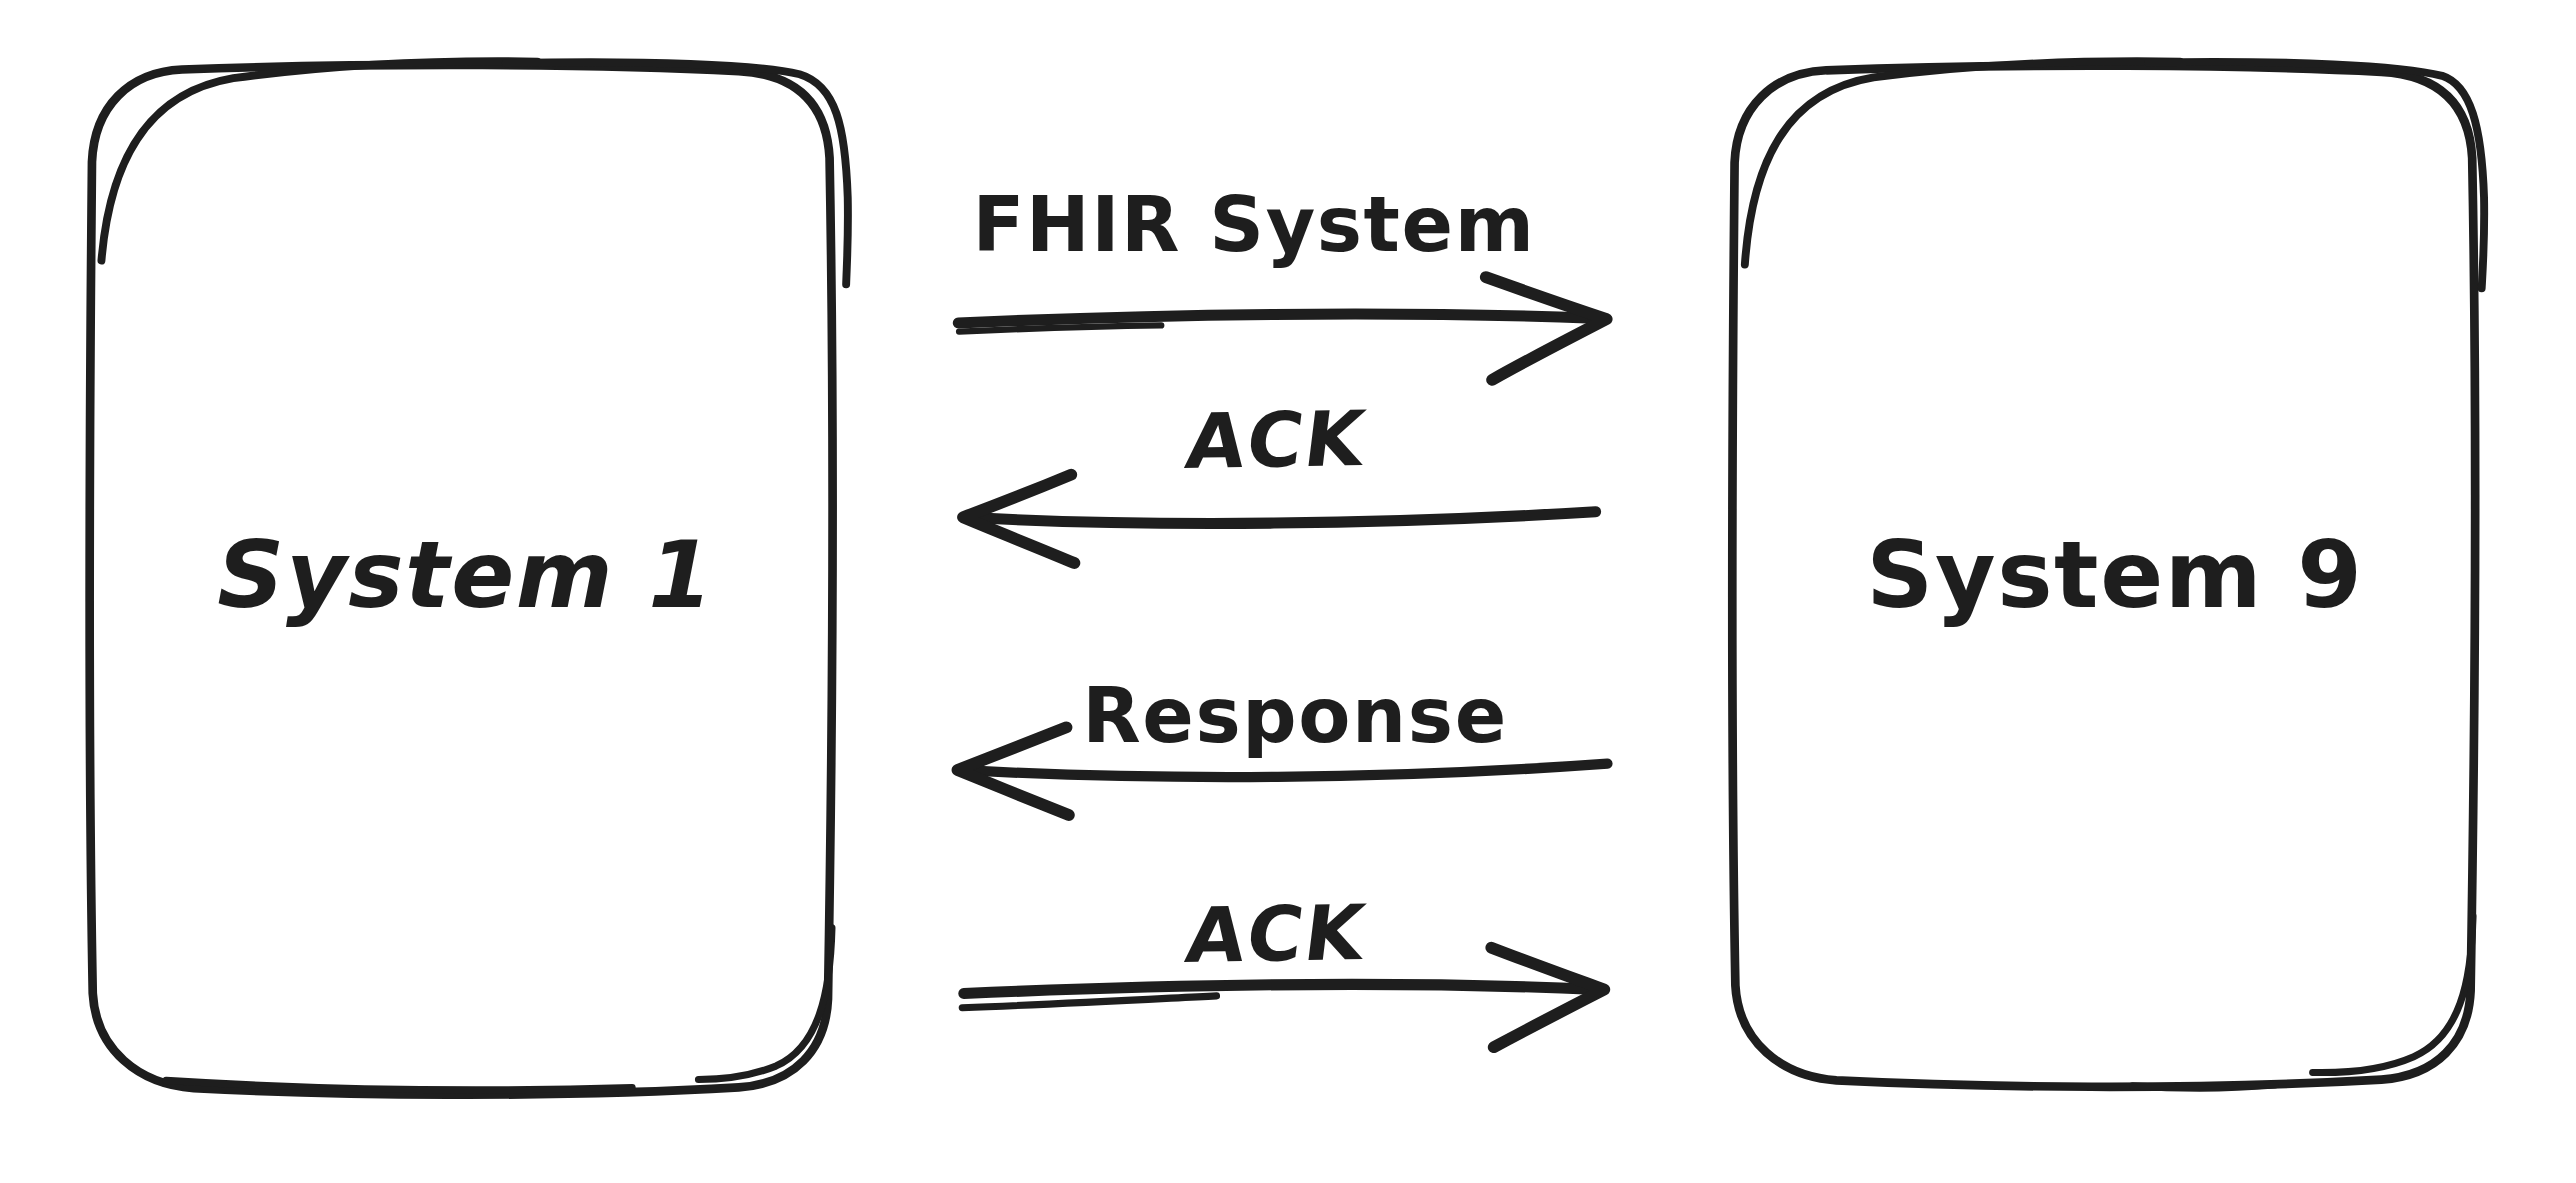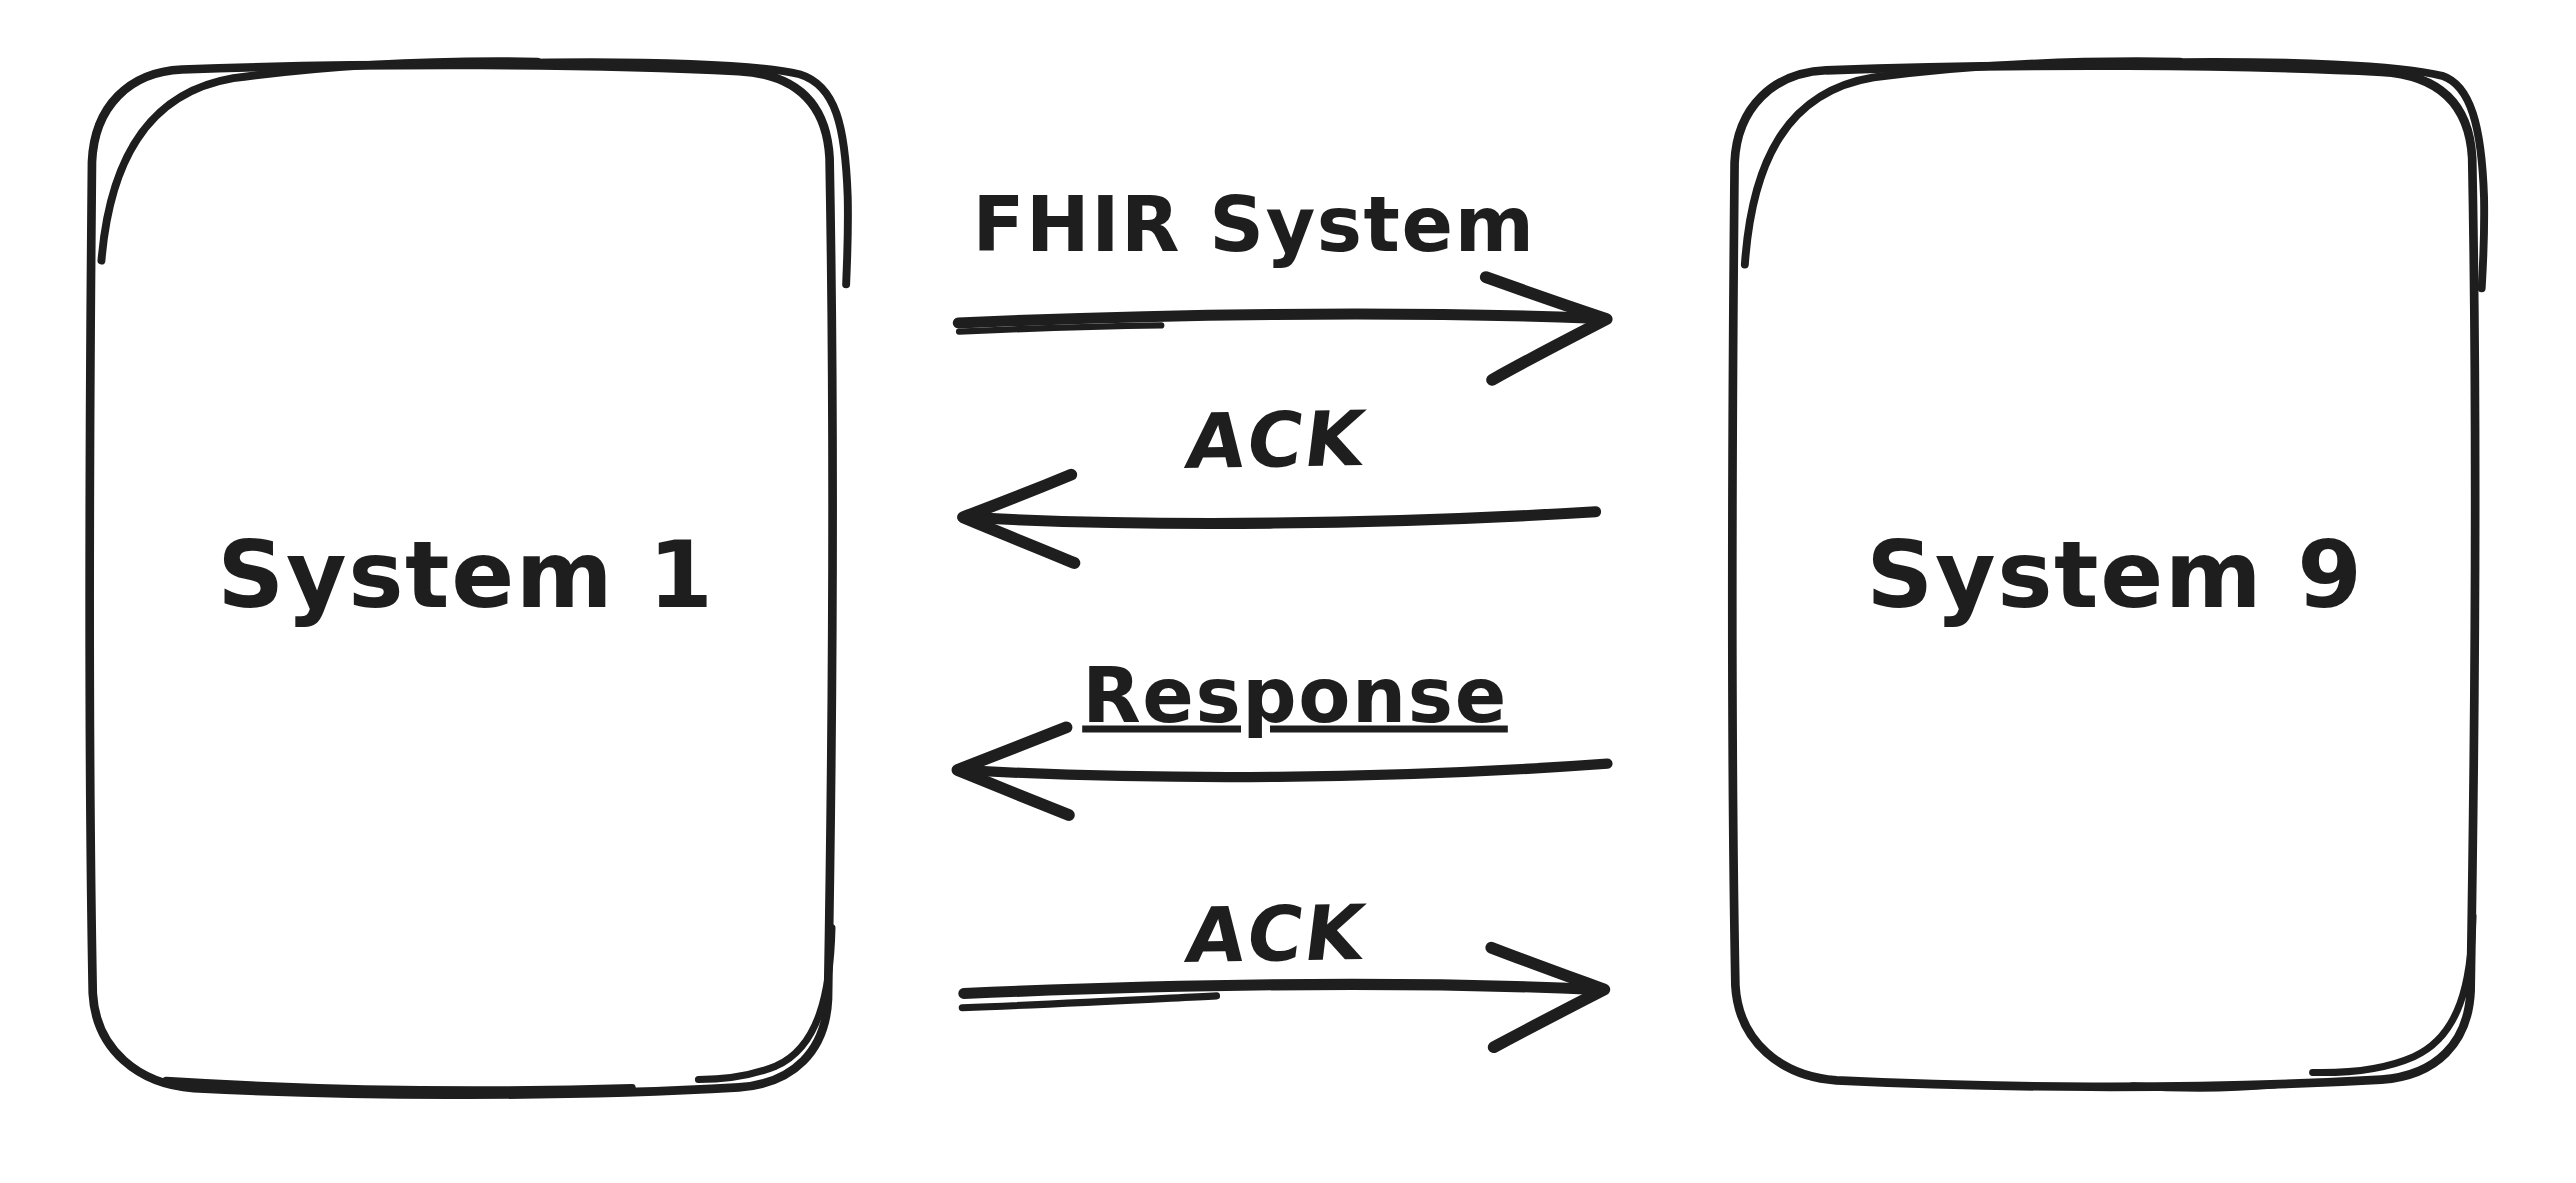--- a/index.html
+++ b/index.html
@@ -106,26 +106,26 @@
       <path stroke-width="15" d="M 1350,921 C 1302,940 1256,958 1212,975 C 1258,994 1308,1014 1353,1032"></path>
     </g>
 
     <g>
       <path stroke-width="14" d="M 1220,1258 C 1500,1246 1780,1242 2022,1253"></path>
       <path stroke-width="9" d="M 1218,1276 C 1330,1272 1440,1266 1540,1261"></path>
       <path stroke-width="15" d="M 1888,1200 C 1940,1220 1990,1238 2031,1253 C 1986,1276 1936,1302 1891,1326"></path>
     </g>
   </svg>
 
-  <div class="label node-label" style="left:466px; top:575px;">System 1</div>
+  <div class="label node-label" style="left:466px; top:575px;font-style:italic;">System 1</div>
 
   <div class="label node-label" style="left:2115px; top:575px;">System 9</div>
 
   <div class="label msg-label" style="left:1254px; top:224px;">FHIR System</div>
 
   <div class="label msg-label slant" style="left:1276px; top:440px;">ACK</div>
 
-  <div class="label msg-label" style="left:1295px; top:695px;text-decoration:underline;">Response</div>
+  <div class="label msg-label" style="left:1295px; top:715px;">Response</div>
 
   <div class="label msg-label slant" style="left:1276px; top:934px;">ACK</div>
 
 </div>
 
 
 </body></html>

